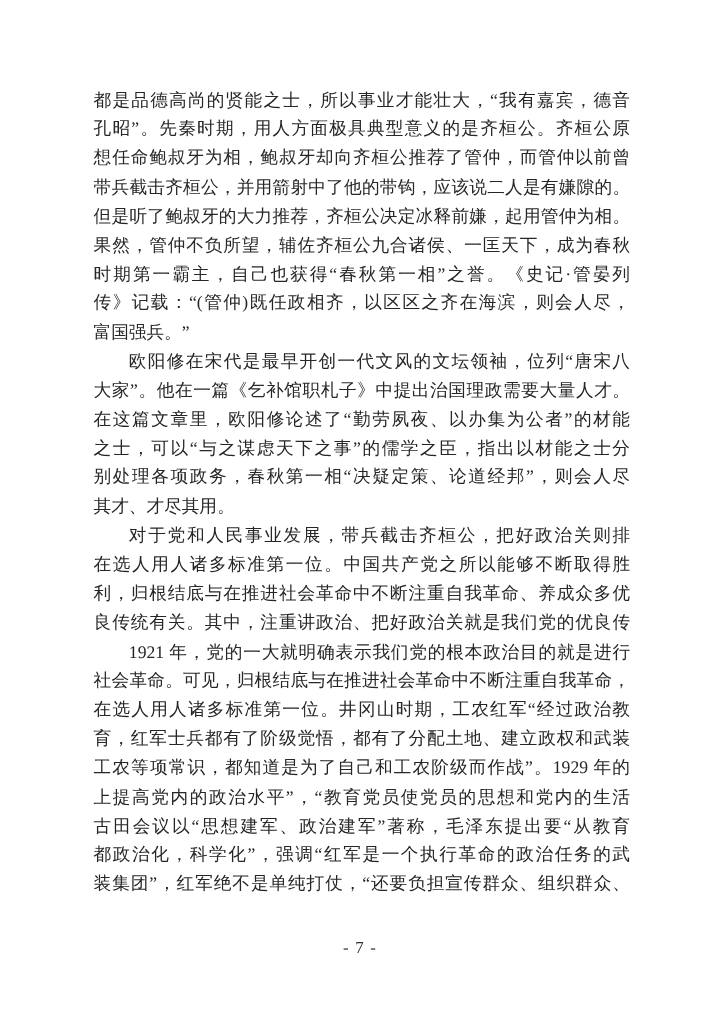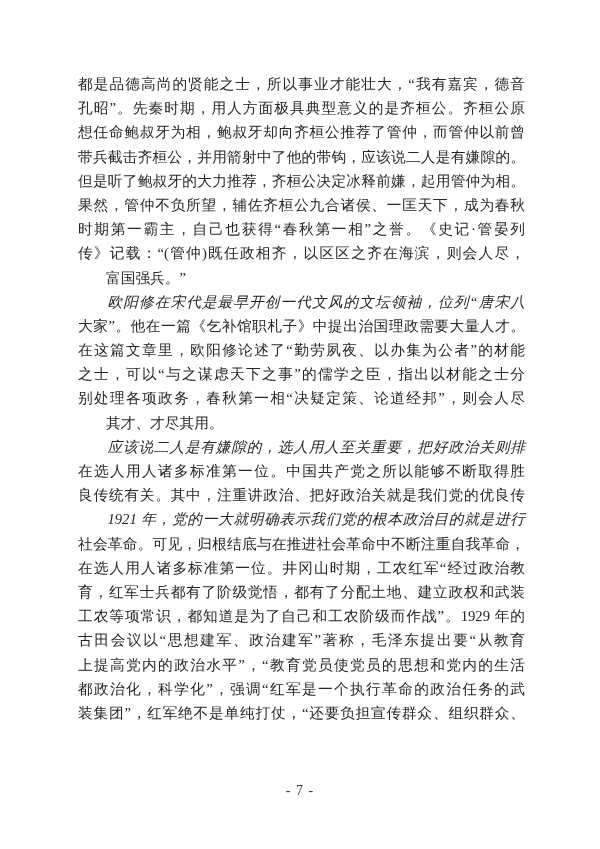--- a/index.html
+++ b/index.html
@@ -36,25 +36,23 @@
     line-height: 24.2px;
     white-space: nowrap;
     text-align: justify;
     
     text-align-last: justify;
     letter-spacing: 0;
   }
   .line.short {
     text-align: center;
     text-align-last: left;
-    margin-left: 28px;
   }
   .paragraph.indent .line:first-child {
     text-indent: 2em;
-    font-style: italic;
   }
   .page-number {
     position: absolute;
     left: 0;
     top: 783px;
     width: 600px;
     text-align: center;
     font-size: 14px;
     letter-spacing: 1px;
     color: #333333;
@@ -78,30 +76,31 @@
       </div>
       <div class="paragraph indent">
         <div class="line">欧阳修在宋代是最早开创一代文风的文坛领袖，位列“唐宋八</div>
         <div class="line">大家”。他在一篇《乞补馆职札子》中提出治国理政需要大量人才。</div>
         <div class="line">在这篇文章里，欧阳修论述了“勤劳夙夜、以办集为公者”的材能</div>
         <div class="line">之士，可以“与之谋虑天下之事”的儒学之臣，指出以材能之士分</div>
         <div class="line">别处理各项政务，春秋第一相“决疑定策、论道经邦”，则会人尽</div>
         <div class="line short">其才、才尽其用。</div>
       </div>
       <div class="paragraph indent">
-        <div class="line">应该说二人是有嫌隙的，选人用人至关重要，把好政治关则排</div>
+        <div class="line">对于党和人民事业发展，带兵截击齐桓公，把好政治关则排</div>
         <div class="line">在选人用人诸多标准第一位。中国共产党之所以能够不断取得胜</div>
+        <div class="line">利，归根结底与在推进社会革命中不断注重自我革命、养成众多优</div>
         <div class="line">良传统有关。其中，注重讲政治、把好政治关就是我们党的优良传</div>
       </div>
       <div class="paragraph indent">
         <div class="line">1921 年，党的一大就明确表示我们党的根本政治目的就是进行</div>
         <div class="line">社会革命。可见，归根结底与在推进社会革命中不断注重自我革命，</div>
         <div class="line">在选人用人诸多标准第一位。井冈山时期，工农红军“经过政治教</div>
         <div class="line">育，红军士兵都有了阶级觉悟，都有了分配土地、建立政权和武装</div>
         <div class="line">工农等项常识，都知道是为了自己和工农阶级而作战”。1929 年的</div>
+        <div class="line">上提高党内的政治水平”，“教育党员使党员的思想和党内的生活</div>
         <div class="line">古田会议以“思想建军、政治建军”著称，毛泽东提出要“从教育</div>
-        <div class="line">上提高党内的政治水平”，“教育党员使党员的思想和党内的生活</div>
         <div class="line">都政治化，科学化”，强调“红军是一个执行革命的政治任务的武</div>
         <div class="line">装集团”，红军绝不是单纯打仗，“还要负担宣传群众、组织群众、</div>
       </div>
     </div>
   <div class="page-number">- 7 -</div>
 </div>
 
 </body></html>

